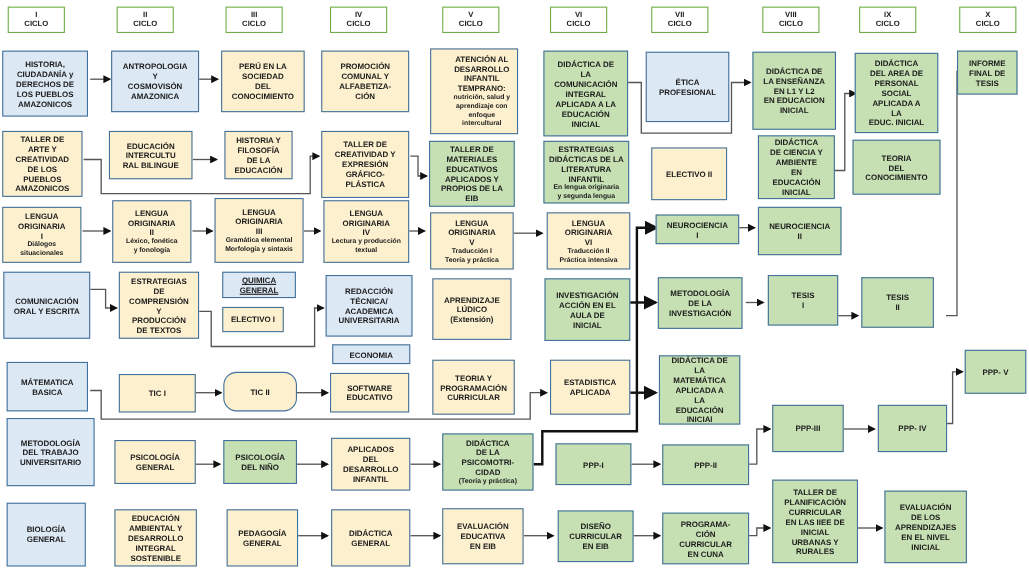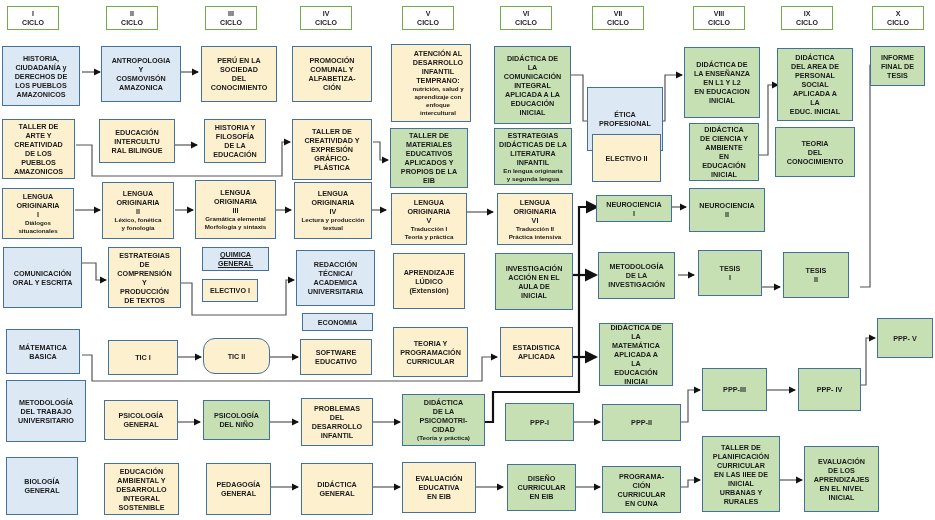--- a/index.html
+++ b/index.html
@@ -130,21 +130,21 @@
 TEMPRANO:</span><span class="sub">nutrición, salud y
 aprendizaje con
 enfoque intercultural</span></div>
 <div class="box green" style="left:494px;top:46px;width:77px;height:78px;"><span>DIDÁCTICA DE
 LA
 COMUNICACIÓN
 INTEGRAL
 APLICADA A LA
 EDUCACIÓN
 INICIAL</span></div>
-<div class="box blue" style="left:587px;top:47px;width:76px;height:64px;margin-top:40px;"><span>ÉTICA
+<div class="box blue" style="left:587px;top:47px;width:76px;height:64px;"><span>ÉTICA
 PROFESIONAL</span></div>
 <div class="box green" style="left:684px;top:47px;width:76px;height:71px;"><span>DIDÁCTICA DE
 LA ENSEÑANZA
 EN  L1 Y L2
 EN EDUCACION
 INICIAL</span></div>
 <div class="box green" style="left:777px;top:48px;width:76px;height:73px;"><span>DIDÁCTICA
 DEL AREA DE
 PERSONAL
 SOCIAL
@@ -275,21 +275,21 @@
 INICIAl</span></div>
 <div class="box green" style="left:877px;top:318px;width:56px;height:40px;"><span>PPP- V</span></div>
 
 <div class="box blue" style="left:6px;top:380px;width:80px;height:62px;"><span>METODOLOGÍA
 DEL TRABAJO
 UNIVERSITARIO</span></div>
 <div class="box yellow" style="left:104px;top:400px;width:74px;height:40px;"><span>PSICOLOGÍA
 GENERAL</span></div>
 <div class="box green" style="left:203px;top:400px;width:67px;height:40px;"><span>PSICOLOGÍA
 DEL NIÑO</span></div>
-<div class="box yellow" style="left:301px;top:398px;width:72px;height:48px;"><span>PROBLEMAS
+<div class="box yellow" style="left:301px;top:398px;width:72px;height:48px;"><span>APLICADOS
 DEL
 DESARROLLO
 INFANTIL</span></div>
 <div class="box green" style="left:402px;top:394px;width:83px;height:52px;"><span>DIDÁCTICA
 DE LA
 PSICOMOTRI-
 CIDAD</span><span class="sub">(Teoría y práctica)</span></div>
 <div class="box green" style="left:505px;top:403px;width:69px;height:38px;"><span>PPP-I</span></div>
 <div class="box green" style="left:602px;top:404px;width:79px;height:37px;"><span>PPP-II</span></div>
 <div class="box green" style="left:702px;top:368px;width:65px;height:43px;"><span>PPP-III</span></div>

